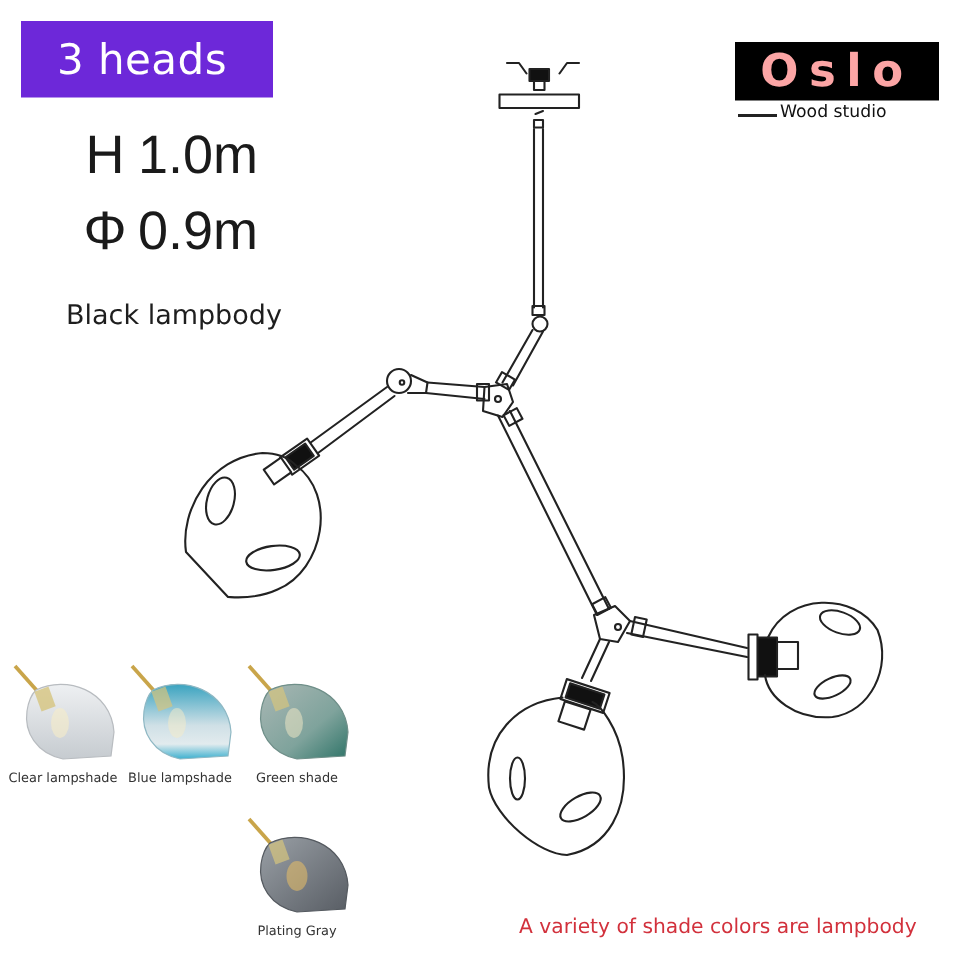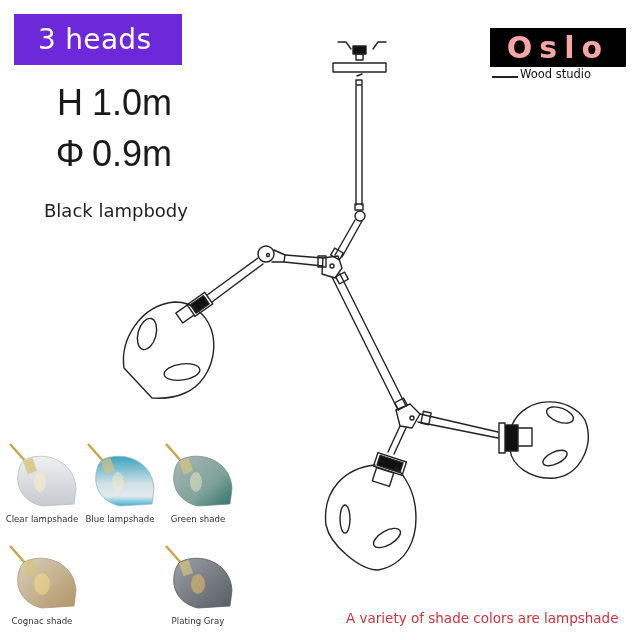--- a/index.html
+++ b/index.html
@@ -204,45 +204,30 @@
           </linearGradient>
         </defs>
       <path d="M6 4 L22 22" stroke="#c9a54a" stroke-width="2.5"></path>
       <path d="M20 20 C40 10 70 20 72 48 L70 64 L38 66 C20 62 12 48 14 34 C15 27 17 23 20 20 Z" fill="url(#g2)" stroke="#6f8f89" stroke-width="0.8"></path>
       <rect x="21" y="19" width="10" height="14" fill="#d6c47e" opacity="0.7" transform="rotate(-20 26 26)"></rect>
       <ellipse cx="36" cy="42" rx="6" ry="10" fill="#f6ecc8" opacity="0.5"></ellipse>
     </svg>
     <div class="swatch-label">Green shade</div>
   </div>
 
-  <div class="swatch" style="left:0;top:102px">
-    <svg width="76" height="72">
-      <defs>
-          <linearGradient id="g3" x1="0" y1="0" x2="1" y2="1">
-            <stop offset="0" stop-color="#d8d0bd"></stop>
-            <stop offset="1" stop-color="#b29565"></stop>
-          </linearGradient>
-        </defs>
-      <path d="M6 4 L22 22" stroke="#c9a54a" stroke-width="2.5"></path>
-      <path d="M20 20 C40 10 70 20 72 48 L70 64 L38 66 C20 62 12 48 14 34 C15 27 17 23 20 20 Z" fill="url(#g3)" stroke="#a89a7c" stroke-width="0.8"></path>
-      <rect x="21" y="19" width="10" height="14" fill="#d6c47e" opacity="0.8" transform="rotate(-20 26 26)"></rect>
-      <ellipse cx="38" cy="42" rx="8" ry="11" fill="#f3d889" opacity="0.6"></ellipse>
-    </svg>
-    <div class="swatch-label">Cognac shade</div>
-  </div>
   <div class="swatch" style="left:156px;top:102px">
     <svg width="76" height="72">
       <defs>
           <linearGradient id="g5" x1="0" y1="0" x2="1" y2="1">
             <stop offset="0" stop-color="#9aa0a6"></stop>
             <stop offset="1" stop-color="#585d64"></stop>
           </linearGradient>
         </defs>
       <path d="M6 4 L22 22" stroke="#c9a54a" stroke-width="2.5"></path>
       <path d="M20 20 C40 10 70 20 72 48 L70 64 L38 66 C20 62 12 48 14 34 C15 27 17 23 20 20 Z" fill="url(#g5)" stroke="#555a60" stroke-width="0.8"></path>
       <rect x="21" y="19" width="10" height="14" fill="#d6c47e" opacity="0.7" transform="rotate(-20 26 26)"></rect>
       <ellipse cx="38" cy="42" rx="7" ry="10" fill="#e9c066" opacity="0.55"></ellipse>
     </svg>
     <div class="swatch-label">Plating Gray</div>
   </div>
 </div>
 
-<div class="footer-note">A variety of shade colors are lampshade</div>
+<div class="footer-note">A variety of shade colors are lampbody</div>
 
 </body></html>

